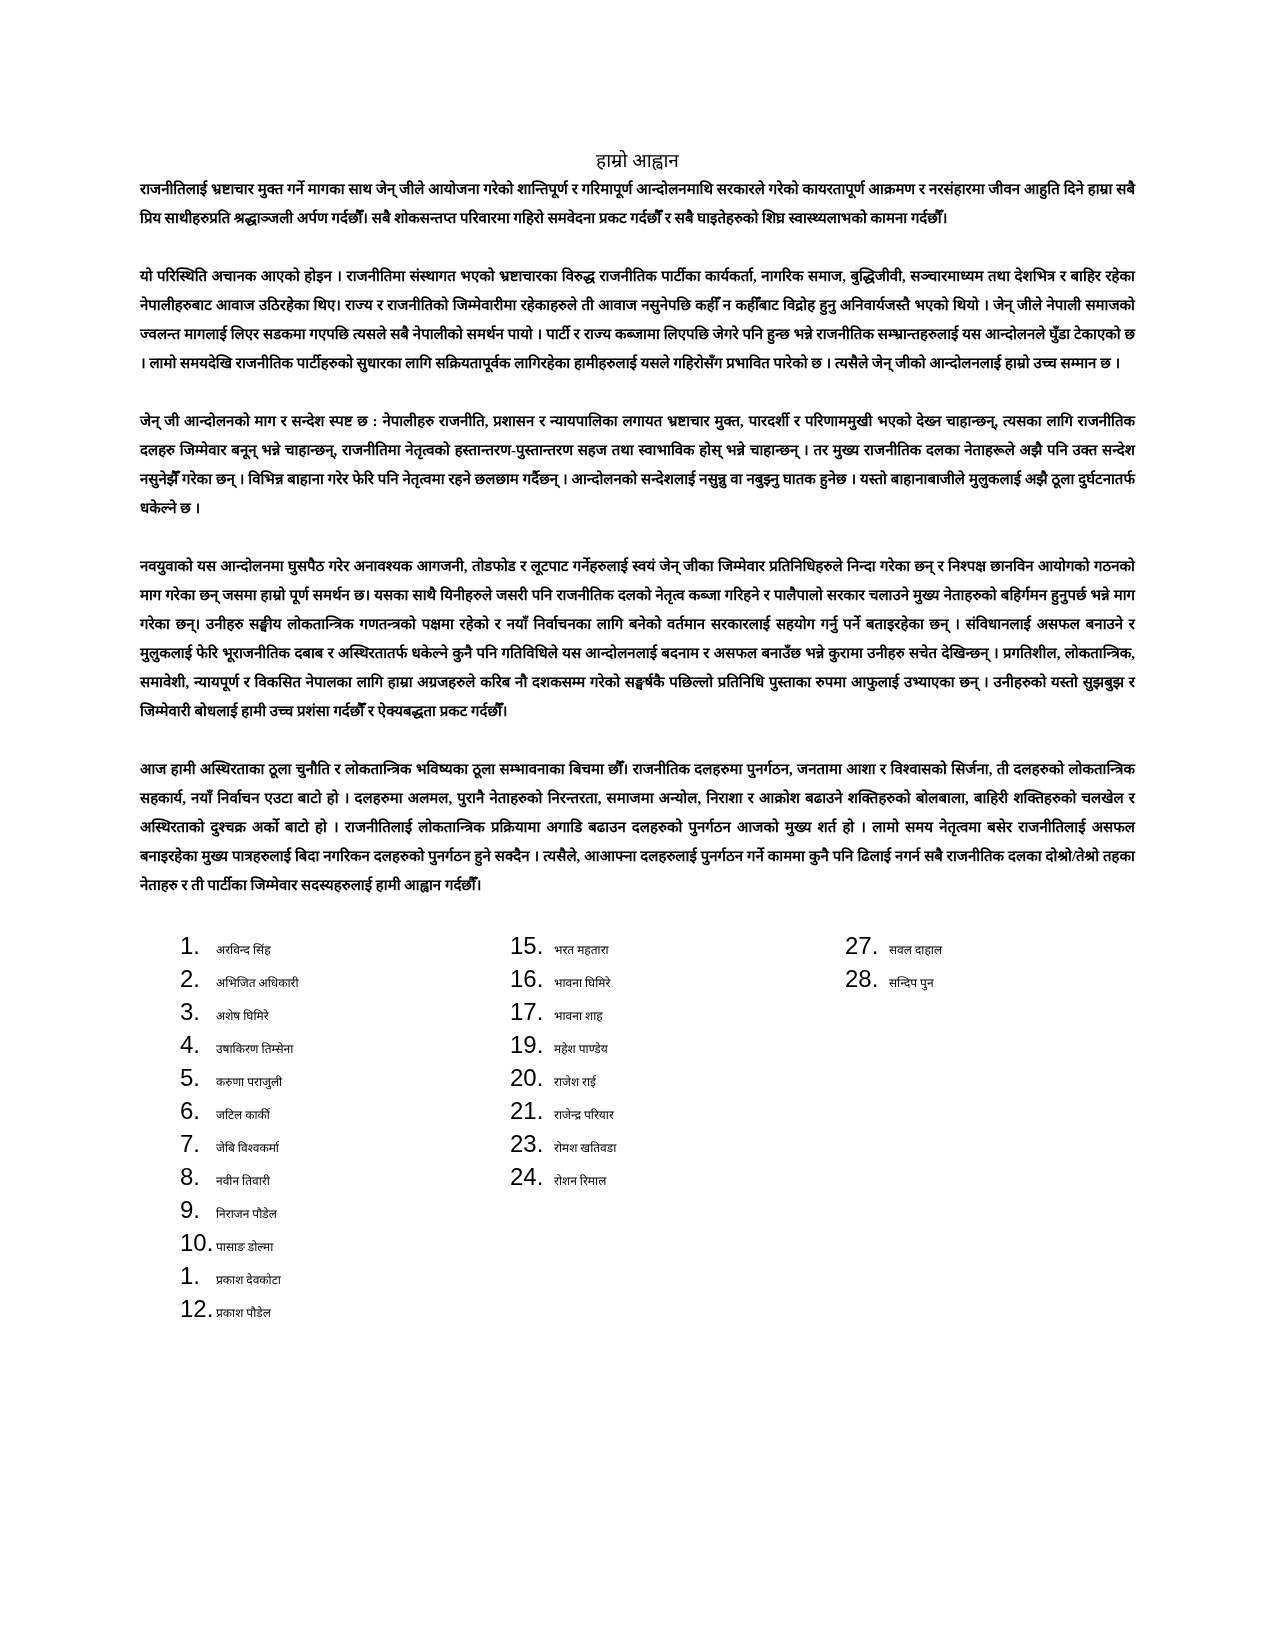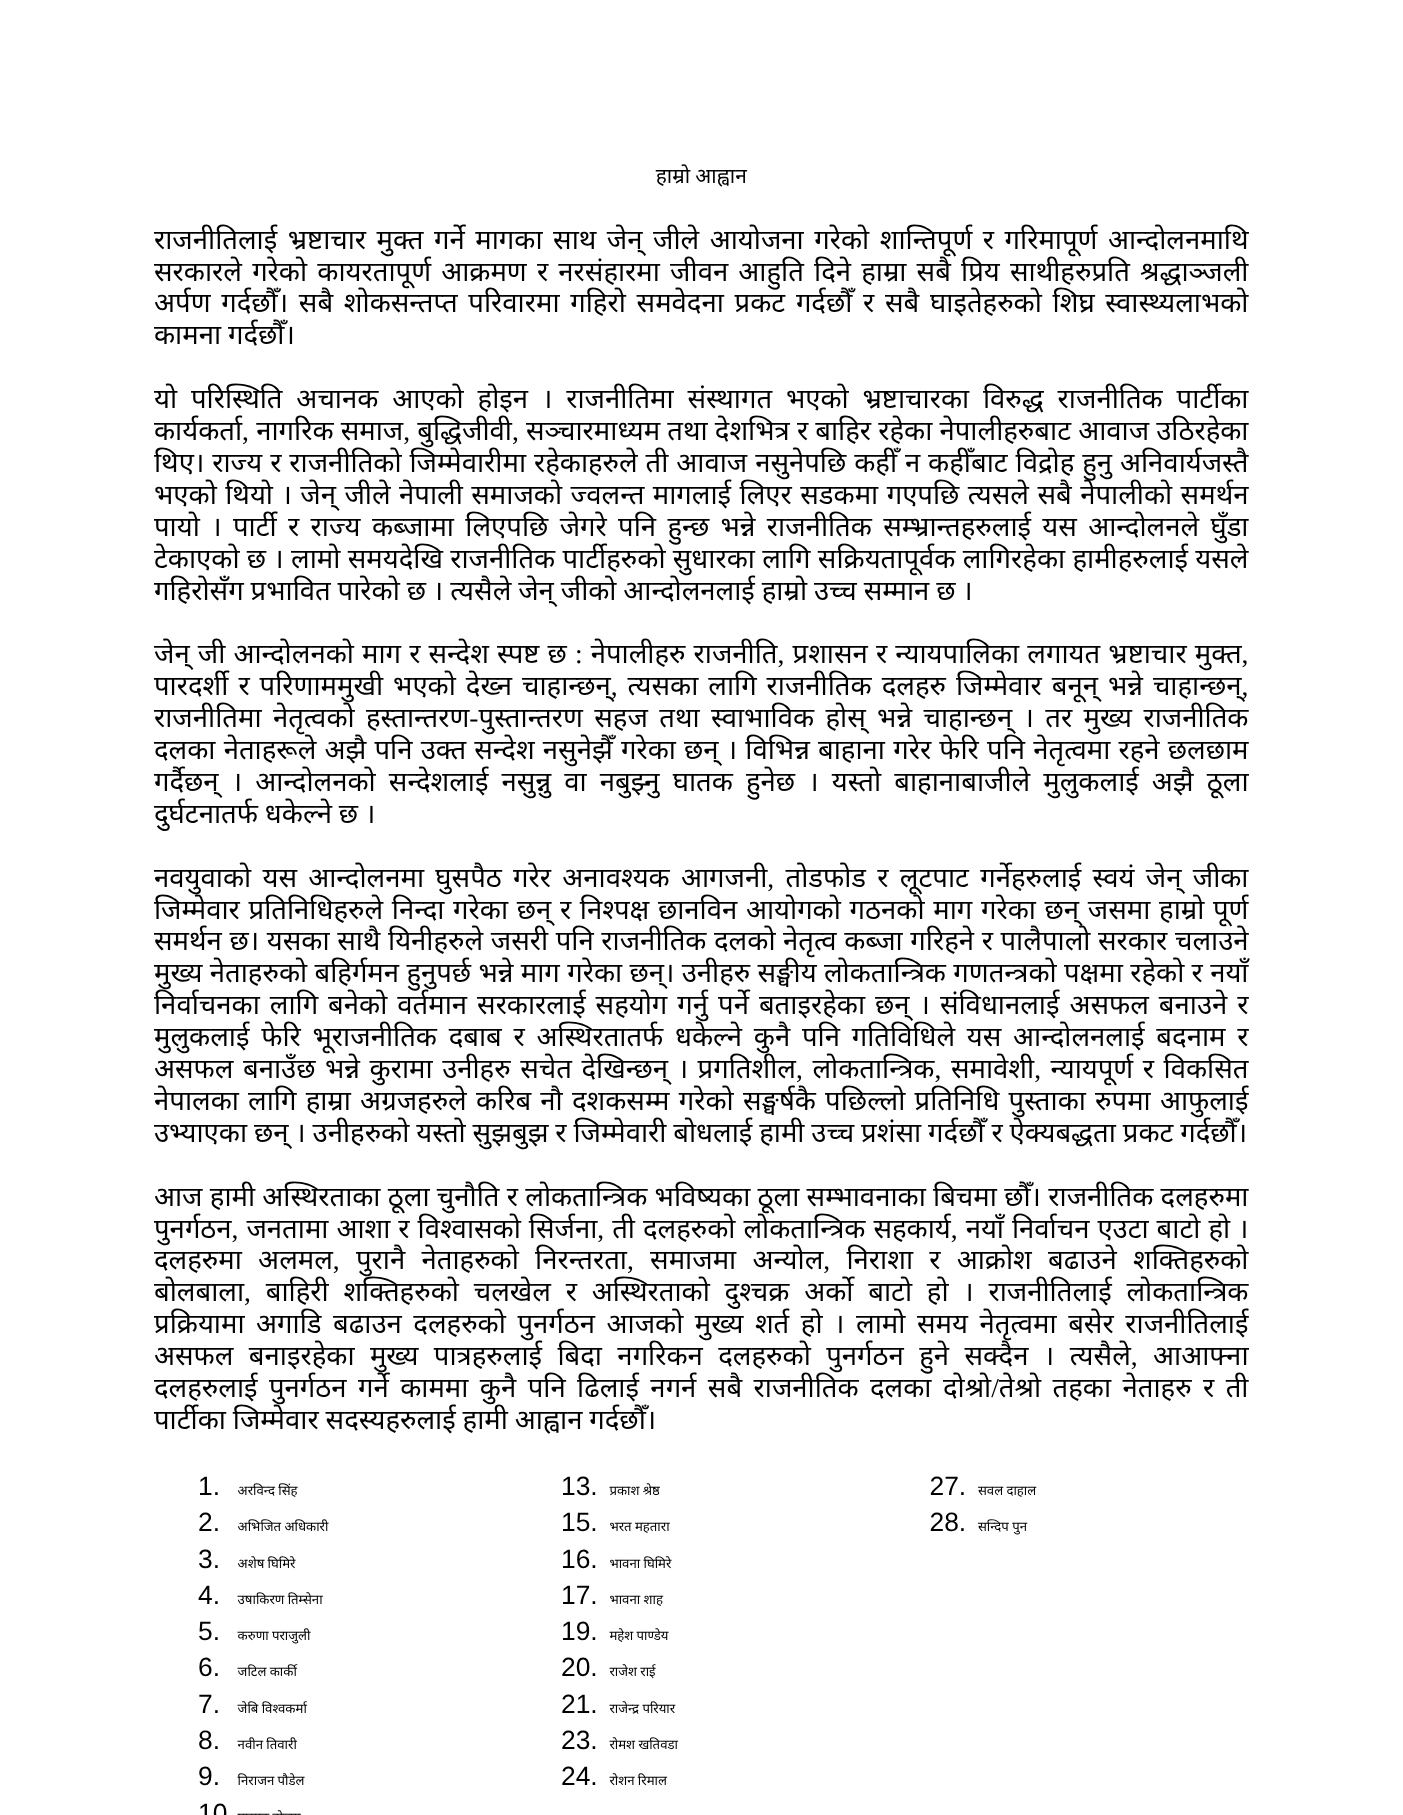--- a/index.html
+++ b/index.html
@@ -18,27 +18,27 @@
     overflow: hidden;
   }
   .content {
     padding: 146px 140px 0 140px;
   }
   .title {
     font-size: 19px;
     font-weight: normal;
     text-align: center;
     line-height: 29px;
-    margin-bottom: 29px;
   }
   .para {
-    font-size: 25px;
+    font-size: 15px;
     line-height: 29px;
     text-align: justify;
     margin-bottom: 29px;
+    font-weight: bold;
   }
   .signatories {
     display: flex;
     margin-left: 40px;
     margin-top: 22px;
   }
   .col-1 { width: 330px; }
   .col-2 { width: 335px; }
   .col-3 { flex: 1; }
   .li {
@@ -122,24 +122,20 @@
             <span class="name">प्रकाश देवकोटा</span>
           </div>
         <div class="li">
             <span class="num">12.</span>
             <span class="name">प्रकाश पौडेल</span>
           </div>
       </div>
 
       <div class="col col-2">
         <div class="li">
-            <span class="num">13.</span>
-            <span class="name">प्रकाश श्रेष्ठ</span>
-          </div>
-        <div class="li">
             <span class="num">15.</span>
             <span class="name">भरत महतारा</span>
           </div>
         <div class="li">
             <span class="num">16.</span>
             <span class="name">भावना घिमिरे</span>
           </div>
         <div class="li">
             <span class="num">17.</span>
             <span class="name">भावना शाह</span>

